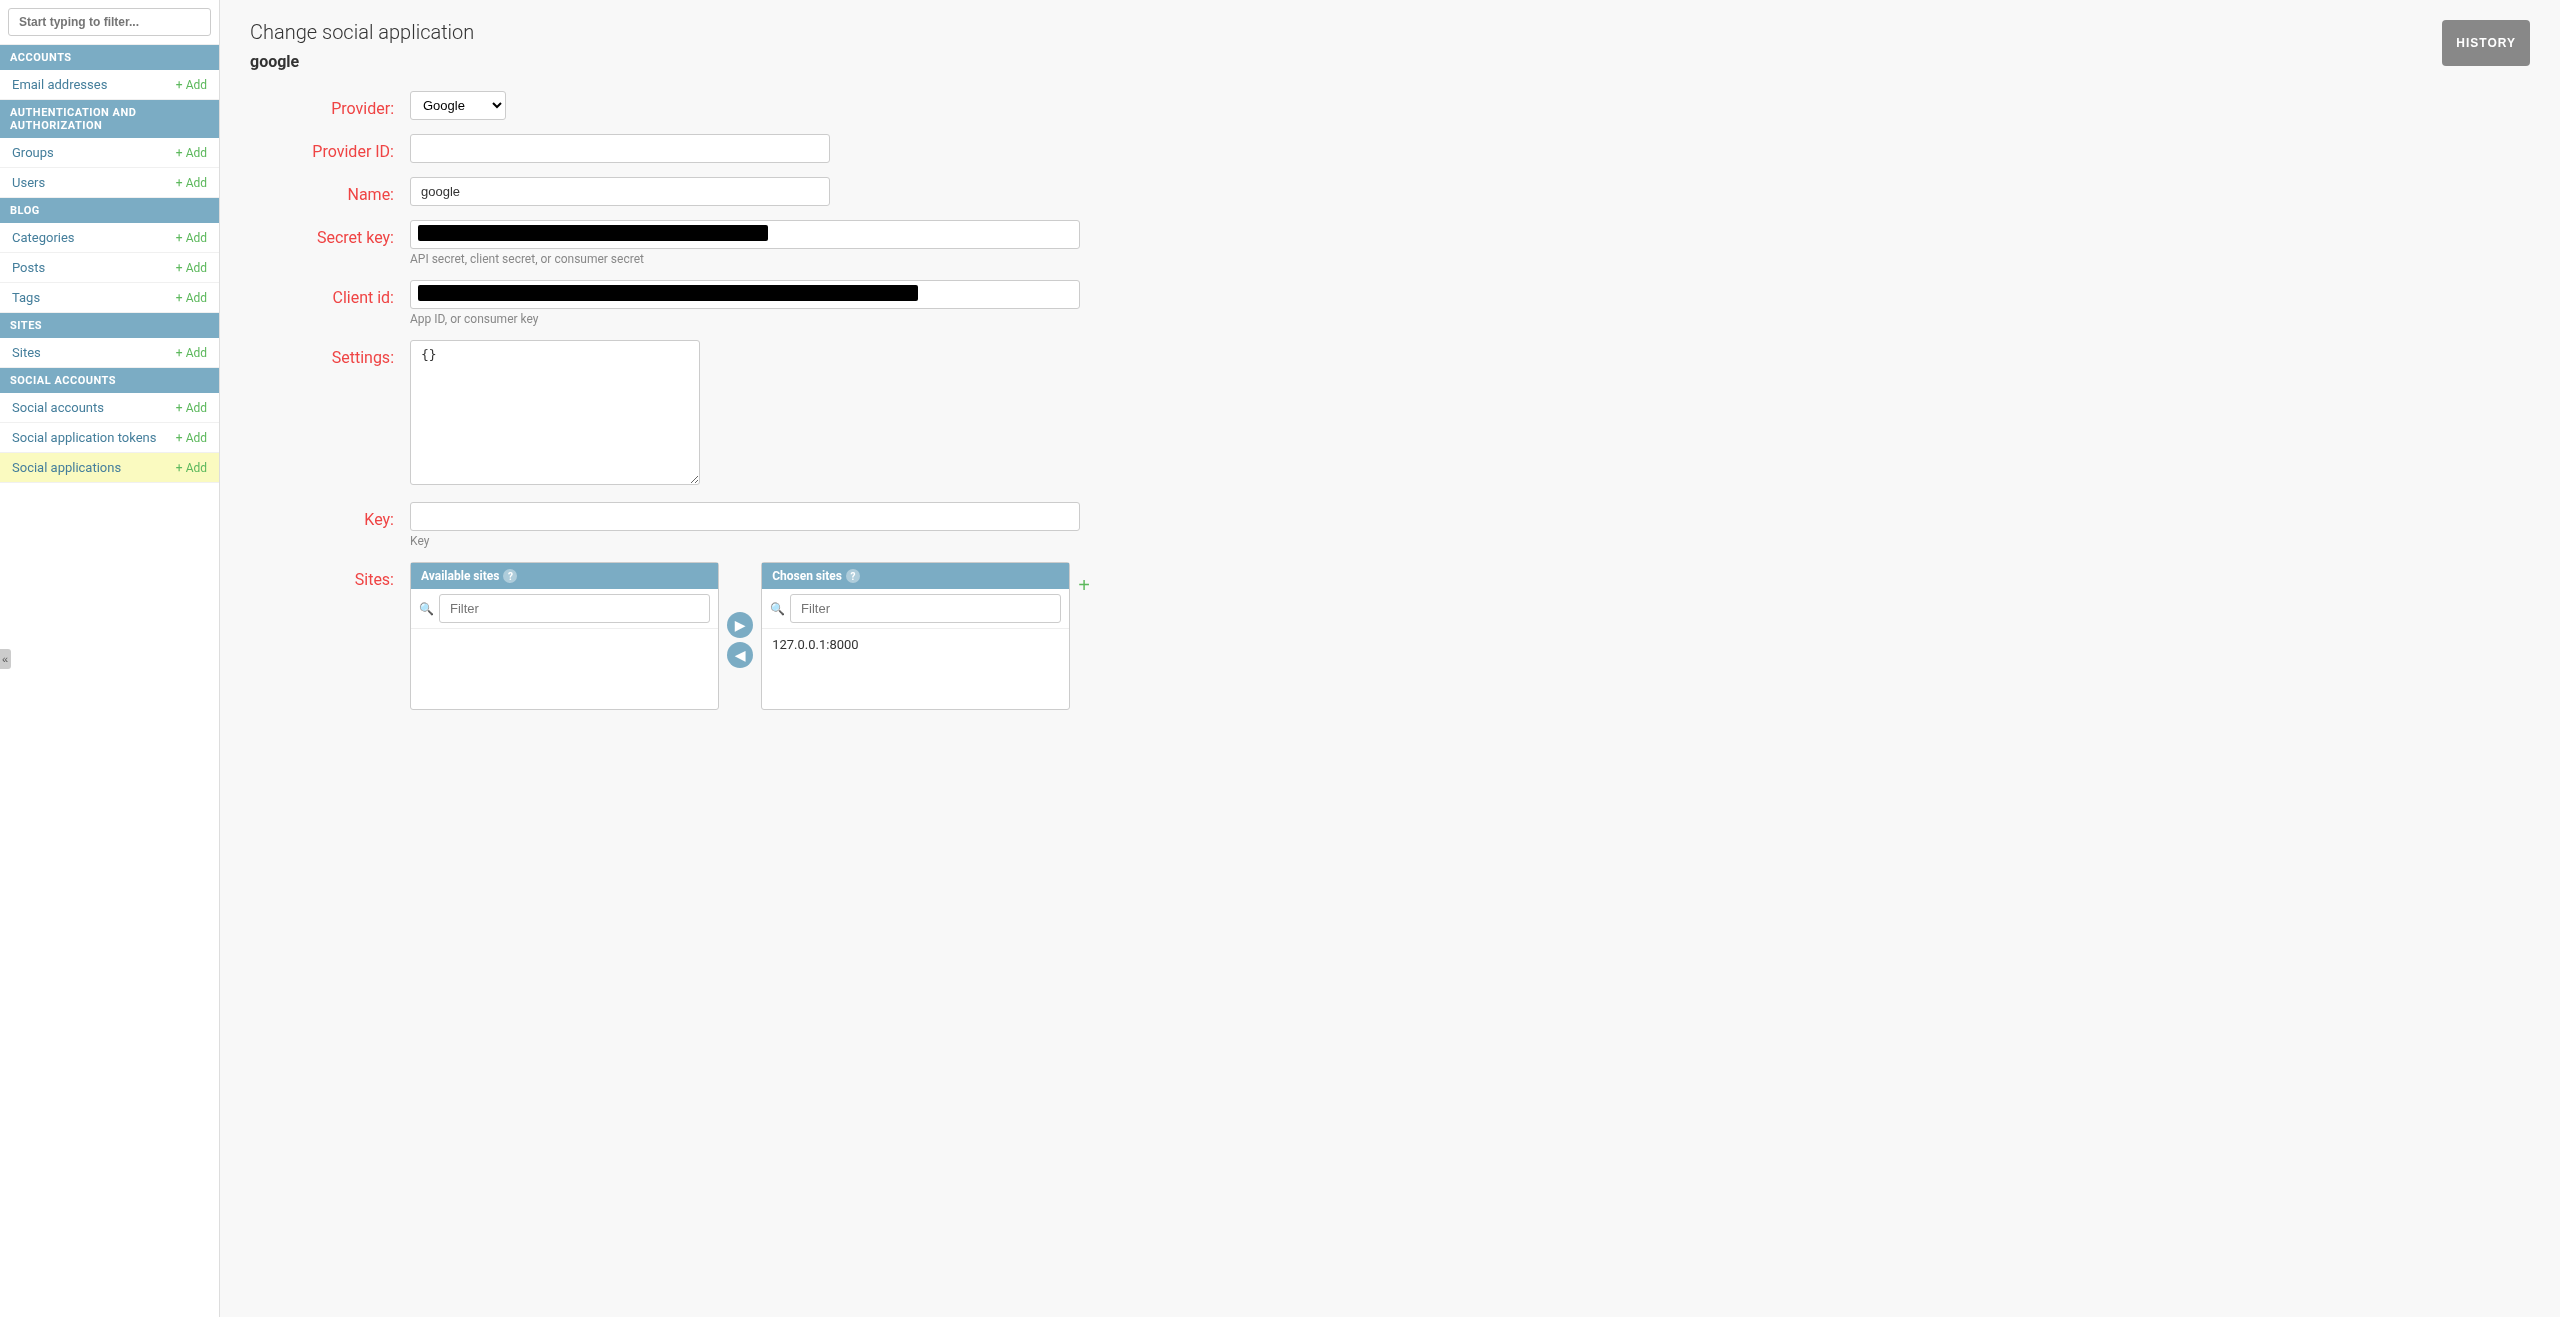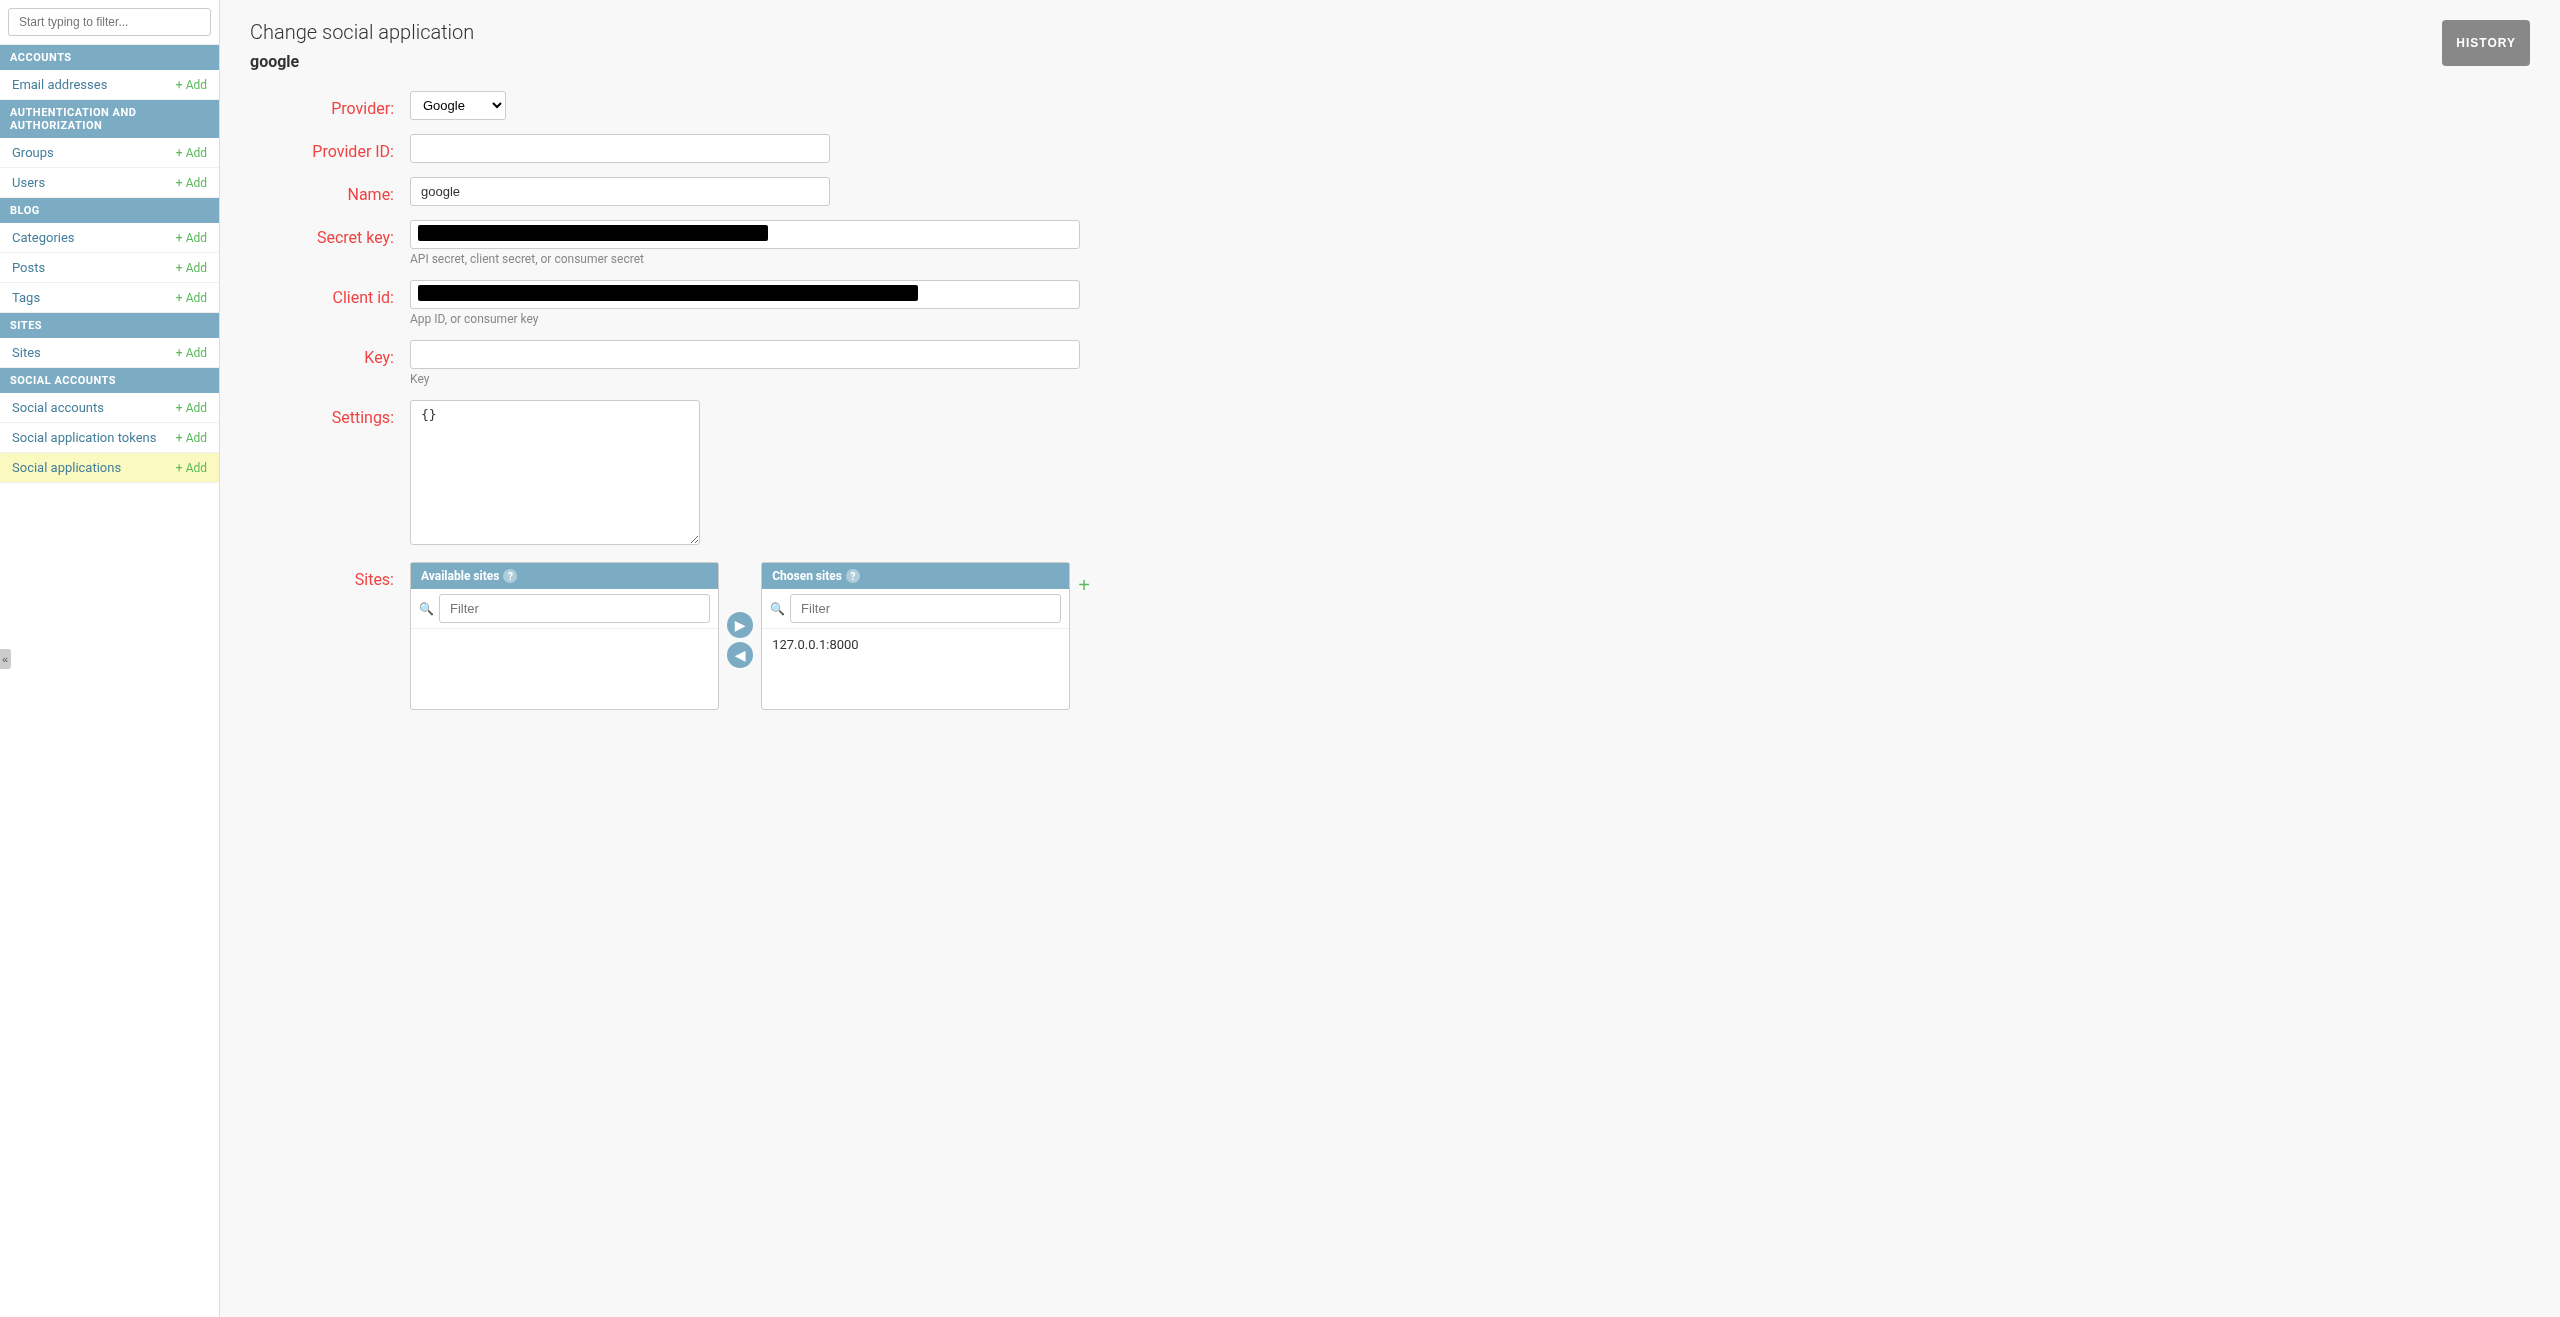--- a/index.html
+++ b/index.html
@@ -16,20 +16,21 @@
       flex-shrink: 0;
     }
     .sidebar-filter input {
       width: 100%;
       padding: 6px 10px;
       border: 1px solid #ccc;
       border-radius: 3px;
       font-size: 12px;
       color: #4c1d95;
       outline: none;
+      font-weight: bold;
     }
     .sidebar-filter {
       padding: 8px;
       border-bottom: 1px solid #eee;
     }
     .sidebar-section-header {
       background: #7bacc4;
       color: #fff;
       font-size: 11px;
       font-weight: bold;
@@ -355,31 +356,31 @@
     <div class="form-field client-id-field">
       <div style="position:relative; width:670px;">
         <input type="text" style="width: 100%; padding-right: 10px;">
         <span style="position:absolute; top:5px; left:8px; display:block; height:16px; width:500px; background:#000; border-radius:2px; pointer-events:none;"></span>
       </div>
       <div class="help-text">App ID, or consumer key</div>
     </div>
   </div>
 
   <div class="form-row">
+    <div class="form-label">Settings:</div>
+    <div class="form-field">
+      <textarea style="width: 290px; height: 145px; resize: both;">{}</textarea>
+    </div>
+  </div>
+
+  <div class="form-row">
     <div class="form-label">Key:</div>
     <div class="form-field">
       <input type="text" style="width: 670px;">
       <div class="help-text">Key</div>
-    </div>
-  </div>
-
-  <div class="form-row">
-    <div class="form-label">Settings:</div>
-    <div class="form-field">
-      <textarea style="width: 290px; height: 145px; resize: both;">{}</textarea>
     </div>
   </div>
 
   <div class="form-row" style="align-items:flex-start;">
     <div class="form-label">Sites:</div>
     <div class="form-field">
       <div class="sites-container">
 
         <div class="sites-list-box">
           <div class="sites-list-header">

